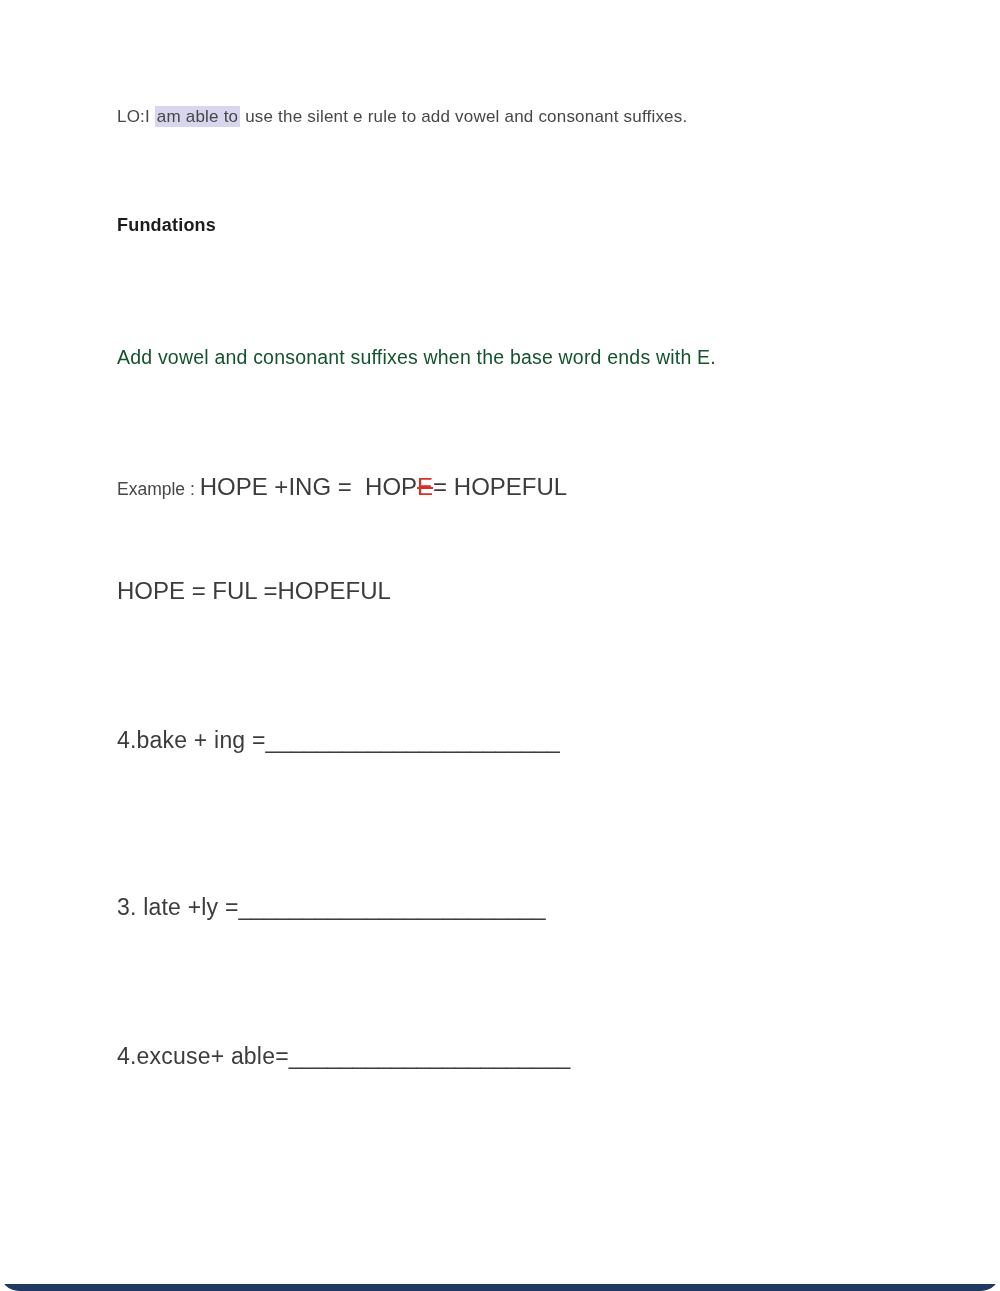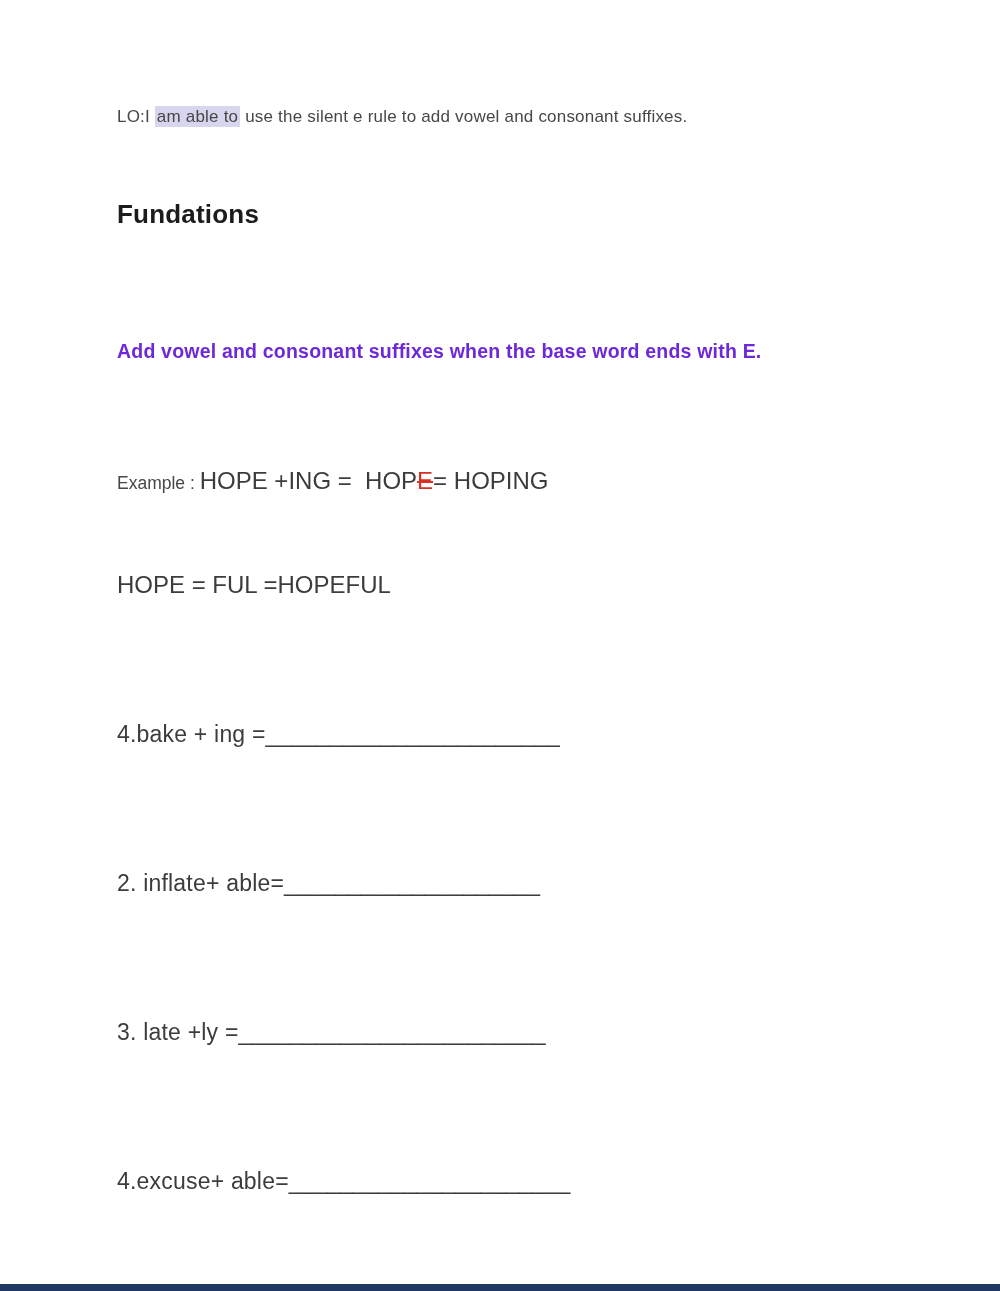--- a/index.html
+++ b/index.html
@@ -4,47 +4,48 @@
 <style>
   html, body { margin: 0; padding: 0; }
   .page {
     position: relative;
     width: 1000px;
     height: 1291px;
     background: #ffffff;
     font-family: "Liberation Sans", sans-serif;
     color: #3c3c3c;
     overflow: hidden;
+    border-radius: 19px;
   }
   .content {
     padding: 52px 60px 0 117px;
     white-space: pre-wrap;
   }
   .lo-line {
     font-size: 17px;
     line-height: 1.35;
     color: #474747;
     letter-spacing: 0.2px;
   }
   .lo-highlight {
     background: #d8d5ef;
     padding: 1px 2px;
   }
   .doc-title {
-    margin-top: 16px;
-    font-size: 26px;
+    margin-top: 32px;
+    font-size: 18px;
     font-weight: bold;
     color: #1c1c1c;
     letter-spacing: 0.2px;
   }
   .instruction {
     margin-top: 56px;
     font-size: 19.5px;
-    font-weight: bold;
-    color: #6d28d9;
+    font-weight: normal;
+    color: #14532d;
     letter-spacing: 0.2px;
   }
   .example-line {
     margin-top: 50px;
     font-size: 24px;
     color: #3c3c3c;
   }
   .example-label {
     font-size: 17.5px;
     color: #474747;
@@ -86,27 +87,26 @@
 
 <div class="page">
   <div class="content">
 
     <div class="lo-line"><span>LO:I </span><span class="lo-highlight">am able to</span><span> use the silent e rule to add vowel and consonant suffixes.</span></div>
 
     <div class="doc-title">Fundations</div>
 
     <div class="instruction">Add vowel and consonant suffixes when the base word ends with E.</div>
 
-    <div class="example-line"><span class="example-label">Example : </span><span>HOPE +ING =  HOP</span><span class="struck-letter">E</span><span>= HOPING</span></div>
+    <div class="example-line"><span class="example-label">Example : </span><span>HOPE +ING =  HOP</span><span class="struck-letter">E</span><span>= HOPEFUL</span></div>
 
     <div class="example-line2">HOPE = FUL =HOPEFUL</div>
 
     <div class="exercise-row first"><span>4.bake + ing =</span><span class="answer-blank">_______________________</span><span></span></div>
 
-    <div class="exercise-row"><span>2. inflate+ able=</span><span class="answer-blank">____________________</span><span></span></div>
 
     <div class="exercise-row"><span>3. late +ly =</span><span class="answer-blank">________________________</span><span></span></div>
 
     <div class="exercise-row"><span>4.excuse+ able=</span><span class="answer-blank">______________________</span><span></span></div>
 
     
 
     
 
     

